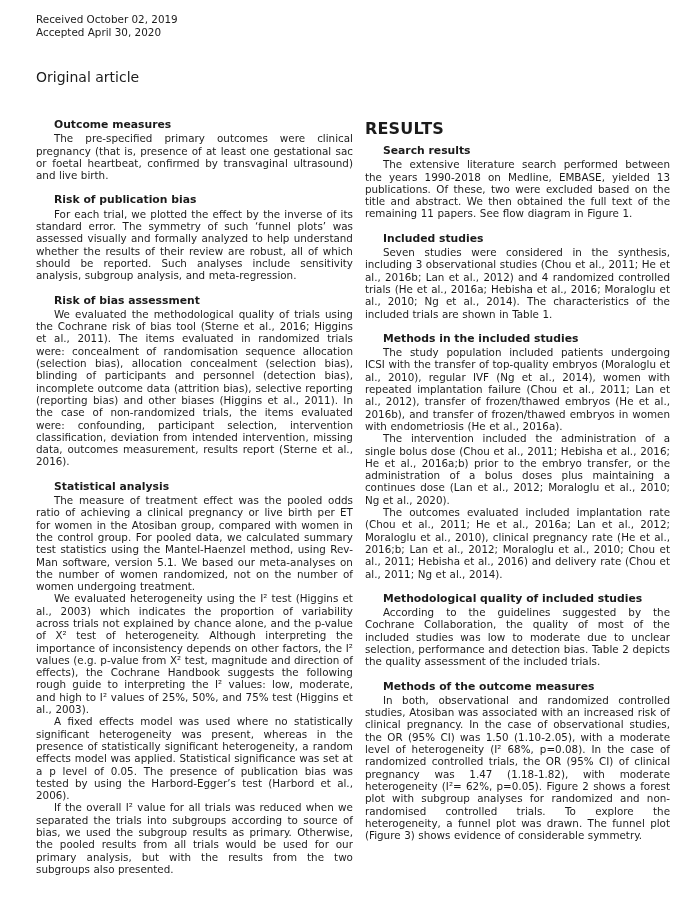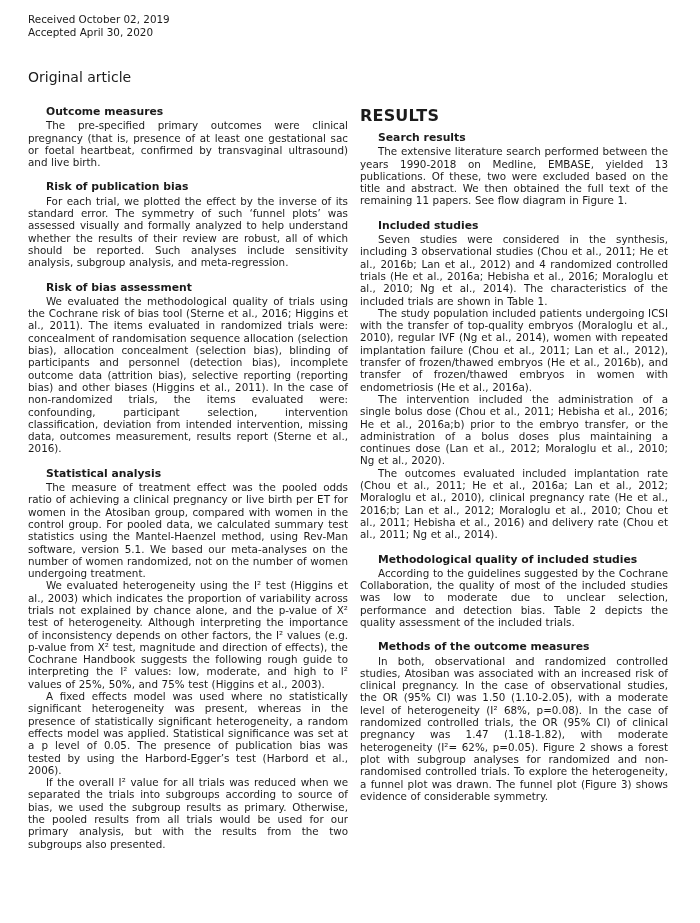--- a/index.html
+++ b/index.html
@@ -4,37 +4,37 @@
 <style>
   html, body { margin: 0; padding: 0; background: #ffffff; }
   .page {
     position: relative;
     width: 700px;
     height: 923px;
     box-sizing: border-box;
     background: #ffffff;
     color: #1b1b1b;
     font-family: "DejaVu Sans", "Liberation Sans", sans-serif;
-    padding: 13px 30px 0 28px;
+    padding: 13px 30px 0 36px;
     overflow: hidden;
   }
   .meta-line {
     font-size: 10.4px;
     line-height: 13px;
     color: #1b1b1b;
   }
   .article-type {
     margin-top: 32px;
     font-size: 14px;
     line-height: 13px;
   }
   .columns {
     display: flex;
     gap: 12px;
-    margin-top: 22px;
+    margin-top: 35px;
   }
   .col { box-sizing: border-box; }
   .col-left  { width: 320px; }
   .col-right { width: 308px; }
   .results-title {
     font-size: 16px;
     font-weight: bold;
     margin: 0 0 7px 0;
     letter-spacing: 0.2px;
   }
@@ -95,20 +95,21 @@
       <div>
           <section class="section">
             <div class="section-heading">Search results</div>
             <p class="body-par">The extensive literature search performed between the years 1990-2018 on Medline, EMBASE, yielded 13 publications. Of these, two were excluded based on the title and abstract. We then obtained the full text of the remaining 11 papers. See flow diagram in Figure 1.</p>
           </section>
           <section class="section">
             <div class="section-heading">Included studies</div>
             <p class="body-par">Seven studies were considered in the synthesis, including 3 observational studies (Chou et al., 2011; He et al., 2016b; Lan et al., 2012) and 4 randomized controlled trials (He et al., 2016a; Hebisha et al., 2016; Moraloglu et al., 2010; Ng et al., 2014). The characteristics of the included trials are shown in Table 1.</p>
           </section>
           <section class="section">
+            <div class="section-heading">Methods in the included studies</div>
             <p class="body-par">The study population included patients undergoing ICSI with the transfer of top-quality embryos (Moraloglu et al., 2010), regular IVF (Ng et al., 2014), women with repeated implantation failure (Chou et al., 2011; Lan et al., 2012), transfer of frozen/thawed embryos (He et al., 2016b), and transfer of frozen/thawed embryos in women with endometriosis (He et al., 2016a).</p>
             <p class="body-par">The intervention included the administration of a single bolus dose (Chou et al., 2011; Hebisha et al., 2016; He et al., 2016a;b) prior to the embryo transfer, or the administration of a bolus doses plus maintaining a continues dose (Lan et al., 2012; Moraloglu et al., 2010; Ng et al., 2020).</p>
             <p class="body-par">The outcomes evaluated included implantation rate (Chou et al., 2011; He et al., 2016a; Lan et al., 2012; Moraloglu et al., 2010), clinical pregnancy rate (He et al., 2016;b; Lan et al., 2012; Moraloglu et al., 2010; Chou et al., 2011; Hebisha et al., 2016) and delivery rate (Chou et al., 2011; Ng et al., 2014).</p>
           </section>
           <section class="section">
             <div class="section-heading">Methodological quality of included studies</div>
             <p class="body-par">According to the guidelines suggested by the Cochrane Collaboration, the quality of most of the included studies was low to moderate due to unclear selection, performance and detection bias. Table 2 depicts the quality assessment of the included trials.</p>
           </section>
           <section class="section">
             <div class="section-heading">Methods of the outcome measures</div>

